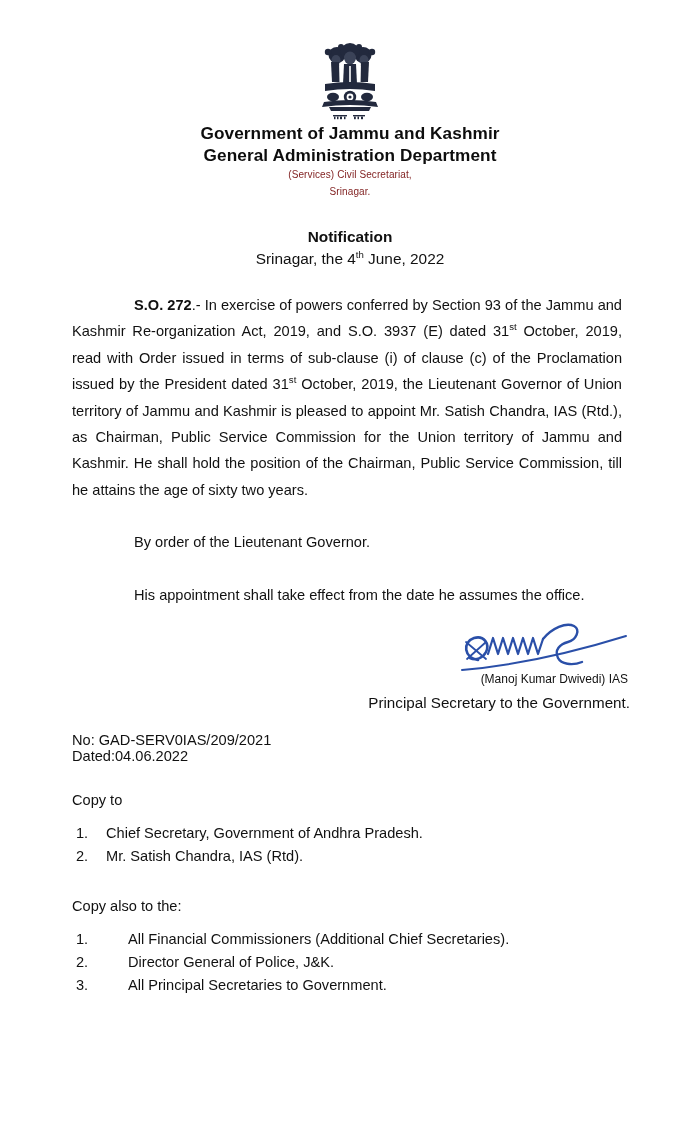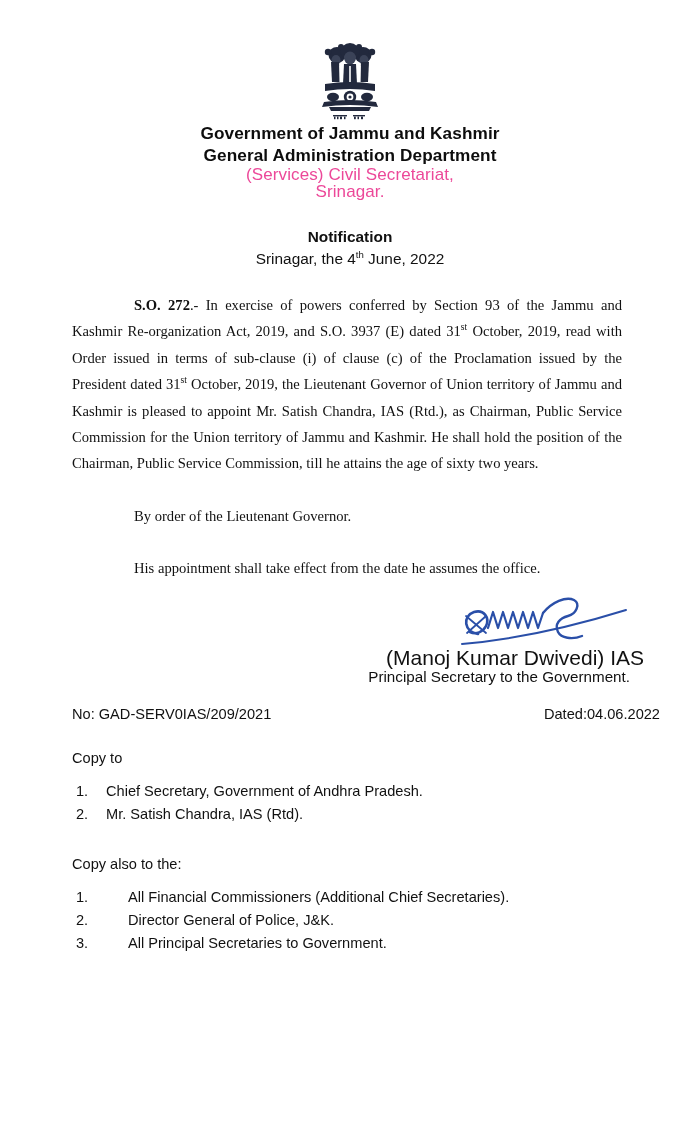--- a/index.html
+++ b/index.html
@@ -43,23 +43,23 @@
     margin-top: 3px;
   }
   .org-line {
     font-size: 17.2px;
     font-weight: bold;
     letter-spacing: 0.1px;
     line-height: 21.5px;
     color: #0d0d0d;
   }
   .sub-line {
-    font-size: 17px;
+    font-size: 10px;
     line-height: 17px;
-    color: #ec4899;
+    color: #7f1d1d;
     letter-spacing: 0.1px;
   }
 
   
   .notif-block {
     text-align: center;
     margin-top: 26px;
   }
   .notif-title {
     font-size: 15.4px;
@@ -73,21 +73,20 @@
   }
   .notif-date sup {
     font-size: 9.6px;
     vertical-align: super;
     line-height: 0;
   }
 
   
   .body-wrap {
     margin: 0 78px 0 72px;
-    font-family: Liberation Serif, serif;
   }
   p.para {
     text-align: justify;
     text-justify: inter-word;
     font-size: 14.6px;
     line-height: 26.4px;
     margin: 0;
     color: #111111;
   }
   p.para.first {
@@ -120,40 +119,41 @@
   }
   .sign-svg {
     position: absolute;
     right: 62px;
     top: 2px;
     width: 190px;
     height: 62px;
   }
   .sign-name {
     position: absolute;
-    right: 56px;
+    right: 72px;
     top: 58px;
-    font-size: 21px;
+    font-size: 12px;
     white-space: nowrap;
   }
   .sign-desig {
     position: absolute;
     right: 70px;
     top: 80px;
     font-size: 15.2px;
     font-weight: normal;
     white-space: nowrap;
   }
 
   
   .ref-row {
-    margin: 22px 38px 0 72px;
+    margin: 22px 80px 0 72px;
     display: flex;
     justify-content: space-between;
     font-size: 14.6px;
+    flex-direction: column;
   }
   .ref-no { white-space: nowrap; }
   .ref-date {
     white-space: nowrap;
     margin-right: 2px;
   }
 
   
   .copy-head {
     margin: 28px 0 0 72px;

